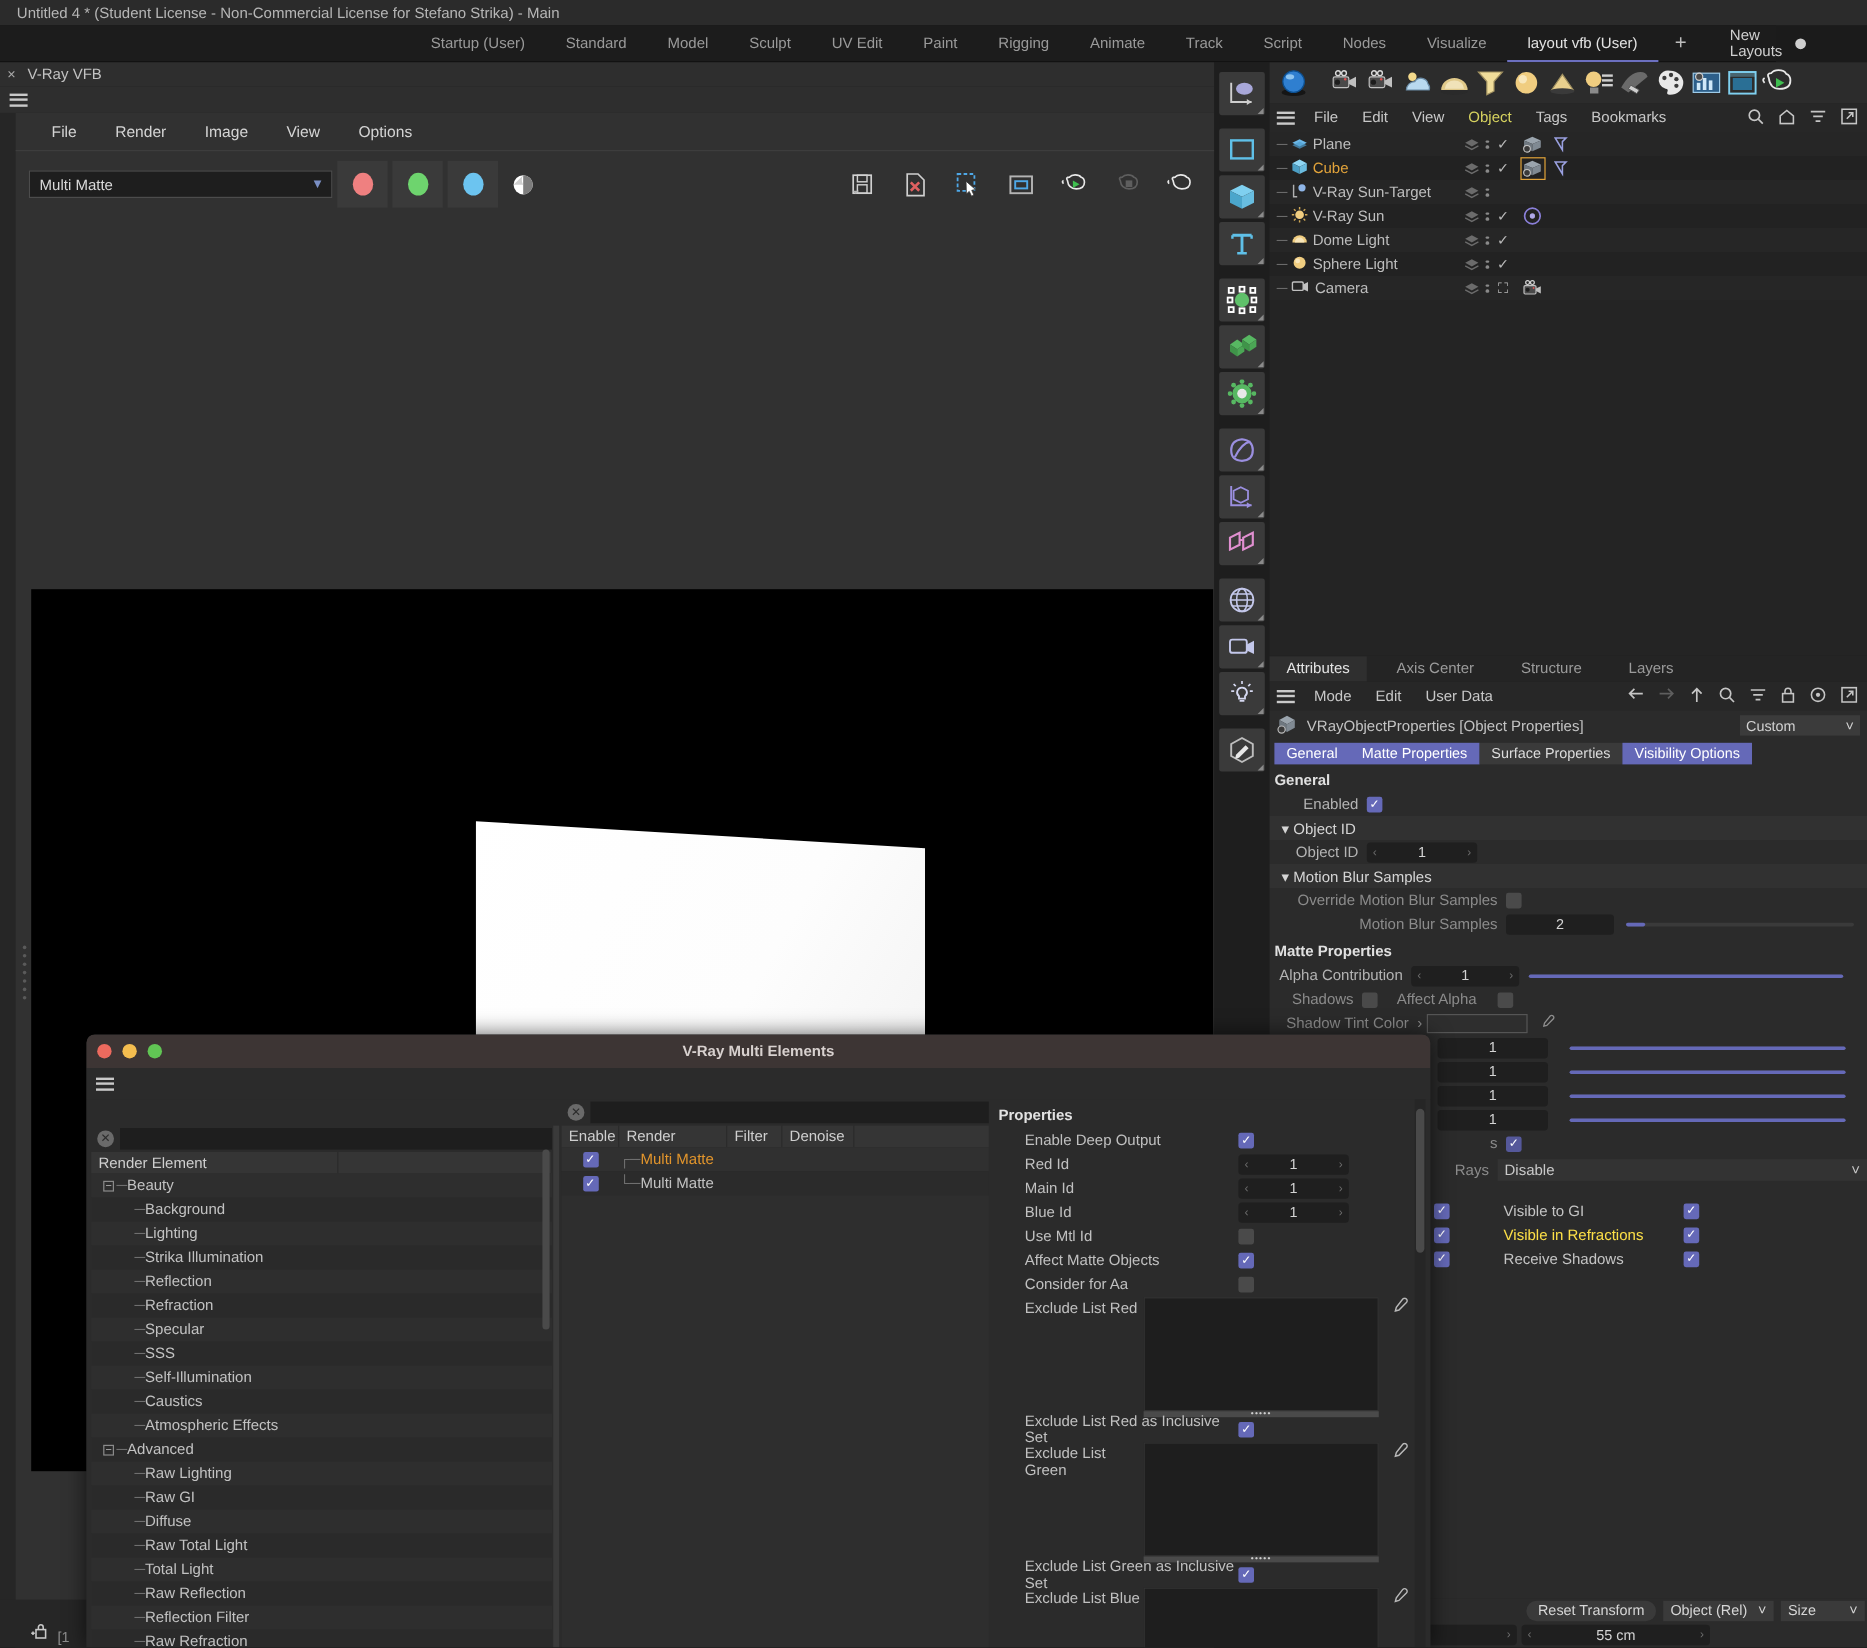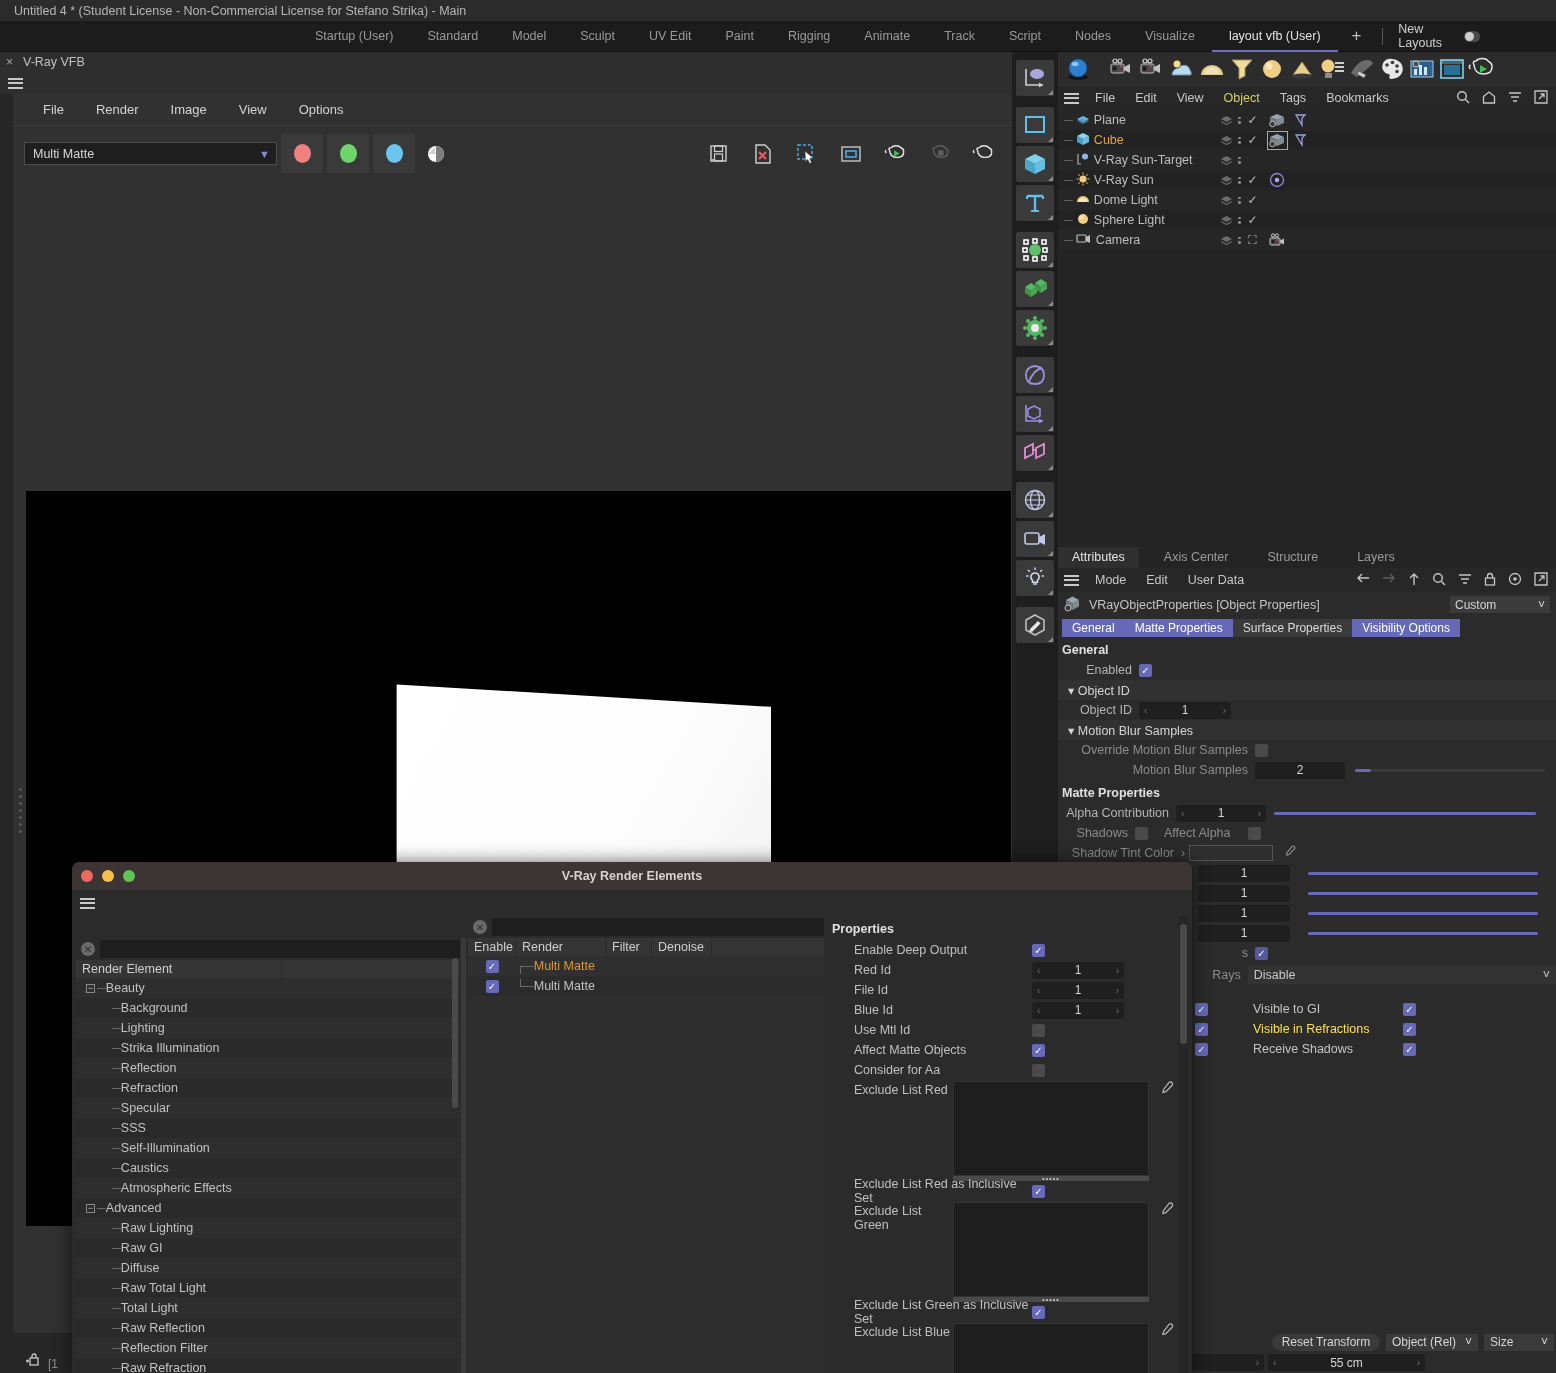--- a/index.html
+++ b/index.html
@@ -17,20 +17,21 @@
   .titlebar{
     position:absolute; left:0; top:0; width:1556px; height:21px;
     background:#2b2b2b; color:#b6b6b6; font-size:12.5px;
     display:flex; align-items:center; padding-left:14px;
   }
   
   .layoutbar{
     position:absolute; left:0; top:21px; width:1480px; height:31px;
     background:#1c1c1c; display:flex; align-items:center;
     border-bottom:1px solid #111;
+    padding-left:44px;
   }
   .layoutbar .tabs{ display:flex; align-items:center; margin-left:298px; height:31px;}
   .ltab{
     padding:0 17px; height:31px; line-height:31px; color:#9a9a9a;
     font-size:12.5px; white-space:nowrap;
   }
   .ltab.active{ color:#e3e3e3; border-bottom:2px solid #6c70c0; }
   .plusbtn{ color:#bdbdbd; font-size:17px; padding:0 14px;}
   .vsep{ width:1px; height:17px; background:#555; margin:0 6px;}
   .newlayouts{ color:#cfcfcf; font-size:12.5px; padding:0 10px;}
@@ -1116,21 +1117,21 @@
           </div>
         </div>
     </div>
   </div>
 
   <div class="dlg">
     <div class="dlg-title">
       <span class="tl" id="tl0" style="background: rgb(236, 106, 94);"></span>
       <span class="tl" id="tl1" style="background: rgb(244, 189, 79);"></span>
       <span class="tl" id="tl2" style="background: rgb(97, 197, 84);"></span>
-      <span class="tt">V-Ray Render Elements</span>
+      <span class="tt">V-Ray Multi Elements</span>
     </div>
     <div class="dlg-ham">
       <div class="ham">
           <span></span>
           <span></span>
           <span></span>
         </div>
     </div>
 
     <div class="dlg-body">
@@ -1289,21 +1290,21 @@
             </div>
             <div class="prow">
               <span class="plbl">Red Id</span>
               <span class="numfld pfield">
                 <span class="ar">‹</span>
                 <span>1</span>
                 <span class="ar">›</span>
               </span>
             </div>
             <div class="prow">
-              <span class="plbl">File Id</span>
+              <span class="plbl">Main Id</span>
               <span class="numfld pfield">
                 <span class="ar">‹</span>
                 <span>1</span>
                 <span class="ar">›</span>
               </span>
             </div>
             <div class="prow">
               <span class="plbl">Blue Id</span>
               <span class="numfld pfield">
                 <span class="ar">‹</span>

